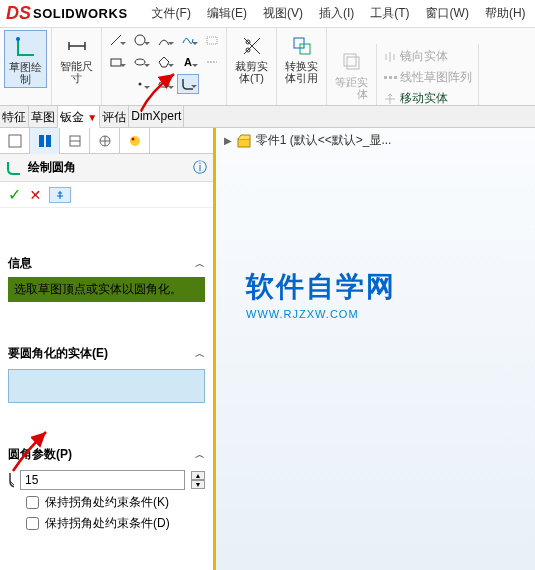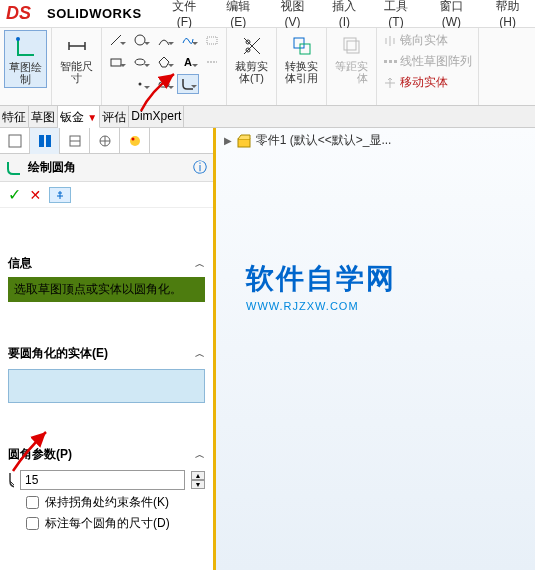--- a/index.html
+++ b/index.html
@@ -1,31 +1,31 @@
 <!DOCTYPE html>
 <html><head>
 <meta charset="utf-8">
 <style>
 * { margin: 0; padding: 0; box-sizing: border-box; font-family: "Microsoft YaHei", Arial, sans-serif; }
 body { width: 535px; height: 570px; background: #fff; overflow: hidden; position: relative; font-size: 12px; }
 .titlebar { height: 28px; display: flex; align-items: center; border-bottom: 1px solid #ddd; background: #fff; }
 .logo { display: flex; align-items: center; padding: 0 6px; }
 .logo-ds { color: #d9221d; font-weight: bold; font-style: italic; font-size: 18px; }
-.logo-text { font-weight: bold; font-size: 13px; letter-spacing: 0.5px; margin-left: 16px; }
+.logo-text { font-weight: bold; font-size: 13px; letter-spacing: 0.5px; margin-left: 2px; }
 .menus { display: flex; margin-left: 10px; }
 .menu-item { padding: 8px 8px; font-size: 12px; color: #333; cursor: pointer; text-align: center; }
 .ribbon { height: 78px; background: #fafafa; border-bottom: 1px solid #ccc; display: flex; position: relative; }
 .ribbon-group { display: flex; flex-direction: column; align-items: center; padding: 2px 4px; border-right: 1px solid #e0e0e0; }
 .ribbon-btn-large { display: flex; flex-direction: column; align-items: center; padding: 2px 4px; font-size: 11px; color: #333; cursor: pointer; }
 .ribbon-btn-large .icon-box { width: 28px; height: 28px; display: flex; align-items: center; justify-content: center; }
 .ribbon-btn-large.active { background: #dcebf9; border: 1px solid #7da7d8; }
 .ribbon-small-row { display: flex; gap: 2px; padding: 1px; }
 .ribbon-small { width: 22px; height: 20px; display: flex; align-items: center; justify-content: center; cursor: pointer; position: relative; }
 .ribbon-small.with-arrow::after { content: ""; position: absolute; right: 1px; bottom: 2px; border: 3px solid transparent; border-top-color: #666; }
-.dim-group { color: #999; }
+.dim-group { color: #999; margin-top: 16px; }
 .ribbon-disabled { color: #aaa; }
 .tabs { height: 22px; background: #f0f0f0; border-bottom: 1px solid #ccc; display: flex; }
 .tab { padding: 3px 2px; font-size: 12px; border-right: 1px solid #ccc; cursor: pointer; }
 .tab.active { background: #fff; border-bottom: 1px solid #fff; margin-bottom: -1px; }
 .workspace { display: flex; height: calc(570px - 28px - 78px - 22px); }
 .panel { width: 216px; border-right: 3px solid #eab308; background: #fff; display: flex; flex-direction: column; }
 .panel-tabs { height: 26px; border-bottom: 1px solid #ccc; display: flex; }
 .panel-tab { width: 30px; height: 26px; display: flex; align-items: center; justify-content: center; border-right: 1px solid #ccc; cursor: pointer; }
 .panel-tab.active { background: #e6f0fa; }
 .prop-header { height: 28px; display: flex; align-items: center; padding: 0 6px; border-bottom: 1px solid #ddd; background: #f5f5f5; }
@@ -39,21 +39,21 @@
 .info-box { background: #4d7c0f; padding: 4px 6px; font-size: 12px; margin: 2px 0 8px 0; }
 .entity-box { background: #d0e8f5; border: 1px solid #8cb8d8; height: 34px; margin: 4px 0 10px 0; }
 .param-row { display: flex; align-items: center; gap: 6px; margin: 4px 0; }
 .param-input { flex: 1; border: 1px solid #999; padding: 2px 4px; font-size: 12px; }
 .spinner { display: flex; flex-direction: column; }
 .spinner-btn { width: 14px; height: 9px; border: 1px solid #999; font-size: 7px; line-height: 7px; text-align: center; background: #f0f0f0; cursor: pointer; }
 .check-row { display: flex; align-items: center; gap: 6px; margin: 4px 0 4px 18px; }
 .viewport { flex: 1; background: linear-gradient(180deg, #fafcfe 0%, #e8f0f8 100%); position: relative; }
 .tree-header { padding: 4px 8px; font-size: 12px; color: #333; display: flex; align-items: center; gap: 4px; }
 .tree-expand { cursor: pointer; font-size: 10px; color: #666; }
-.watermark { position: absolute; top: 132px; left: 30px; }
+.watermark { position: absolute; top: 140px; left: 30px; }
 .wm-main { font-size: 28px; font-weight: bold; color: #0066cc; letter-spacing: 2px; }
 .wm-sub { font-size: 11px; color: #0088dd; letter-spacing: 1px; margin-top: 2px; }
 .red-arrow { position: absolute; pointer-events: none; }
 .arrow1 { top: 66px; left: 136px; }
 .arrow2 { top: 426px; left: 8px; }
 svg { display: block; }
 </style>
 </head>
 <body>
 
@@ -213,21 +213,21 @@
       <span>镜向实体</span>
     </div>
     <div style="display:flex;align-items:center;gap:3px;color:#aaa">
       <svg width="14" height="14">
           <rect x="1" y="5" width="3" height="3" fill="#bbb"></rect>
           <rect x="6" y="5" width="3" height="3" fill="#bbb"></rect>
           <rect x="11" y="5" width="3" height="3" fill="#bbb"></rect>
         </svg>
       <span>线性草图阵列</span>
     </div>
-    <div style="display:flex;align-items:center;gap:3px;color:#b91c1c">
+    <div style="display:flex;align-items:center;gap:3px;color:#14532d">
       <svg width="14" height="14">
           <path d="M7 2 L7 12 M2 7 L12 7" stroke="#bbb"></path>
           <path d="M7 2 L5 4 M7 2 L9 4" stroke="#bbb"></path>
         </svg>
       <span>移动实体</span>
     </div>
   </div>
 </div>
 
 <div class="tabs">
@@ -318,21 +318,21 @@
             <div class="spinner-btn">▲</div>
             <div class="spinner-btn">▼</div>
           </div>
         </div>
         <div class="check-row">
           <input type="checkbox" style="">
           <span>保持拐角处约束条件(K)</span>
         </div>
         <div class="check-row">
           <input type="checkbox" style="">
-          <span>标注每个圆角的尺寸(D)</span>
+          <span>保持拐角处约束条件(D)</span>
         </div>
       </div>
     </div>
   </div>
 
   <div class="viewport">
     <div class="tree-header">
       <span class="tree-expand">▶</span>
       <svg width="16" height="16">
           <rect x="2" y="6" width="12" height="8" fill="#fc3" stroke="#a80"></rect>

